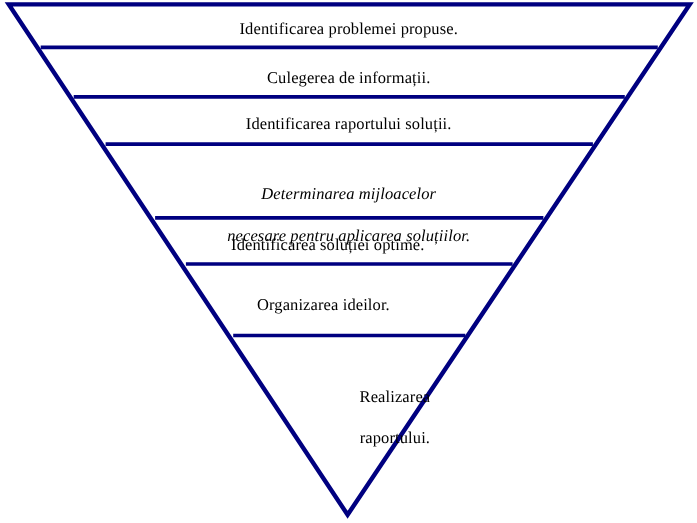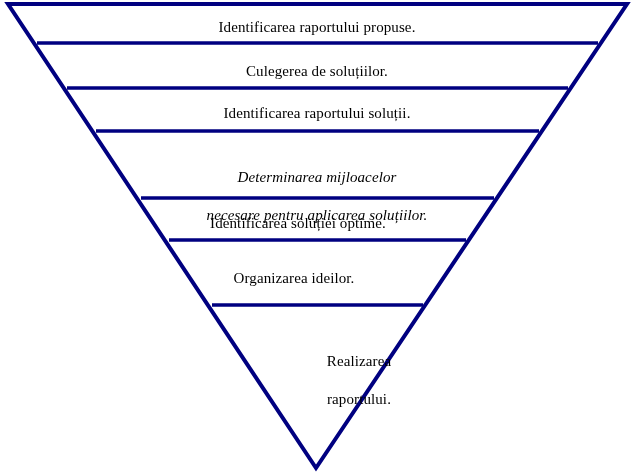--- a/index.html
+++ b/index.html
@@ -52,23 +52,23 @@
       <line x1="67" y1="88" x2="568" y2="88"></line>
       <line x1="96" y1="131" x2="539" y2="131"></line>
       <line x1="141" y1="198" x2="494" y2="198"></line>
       <line x1="169" y1="240" x2="466" y2="240"></line>
       <line x1="212" y1="305" x2="423" y2="305"></line>
     </g>
 
     <polygon points="8,4 627,4 316,468" fill="none" stroke="#000080" stroke-width="4" stroke-linejoin="miter"></polygon>
   </svg>
 
-  <div class="band-label" style="left:0; width:634px; top:18px;">Identificarea raportului propuse.</div>
+  <div class="band-label" style="left:0; width:634px; top:18px;">Identificarea problemei propuse.</div>
 
-  <div class="band-label" style="left:0; width:634px; top:62px;">Culegerea de soluțiilor.</div>
+  <div class="band-label" style="left:0; width:634px; top:62px;">Culegerea de informații.</div>
 
   <div class="band-label" style="left:0; width:634px; top:104px;">Identificarea raportului soluții.</div>
 
   <div class="band-label" style="left:0; width:634px; top:149px;font-style:italic;">
     <span>Determinarea mijloacelor</span><br>
     <span>necesare pentru aplicarea soluțiilor.</span>
   </div>
 
   <div class="band-label" style="left:0; width:596px; top:214px;">Identificarea soluției optime.</div>
 

